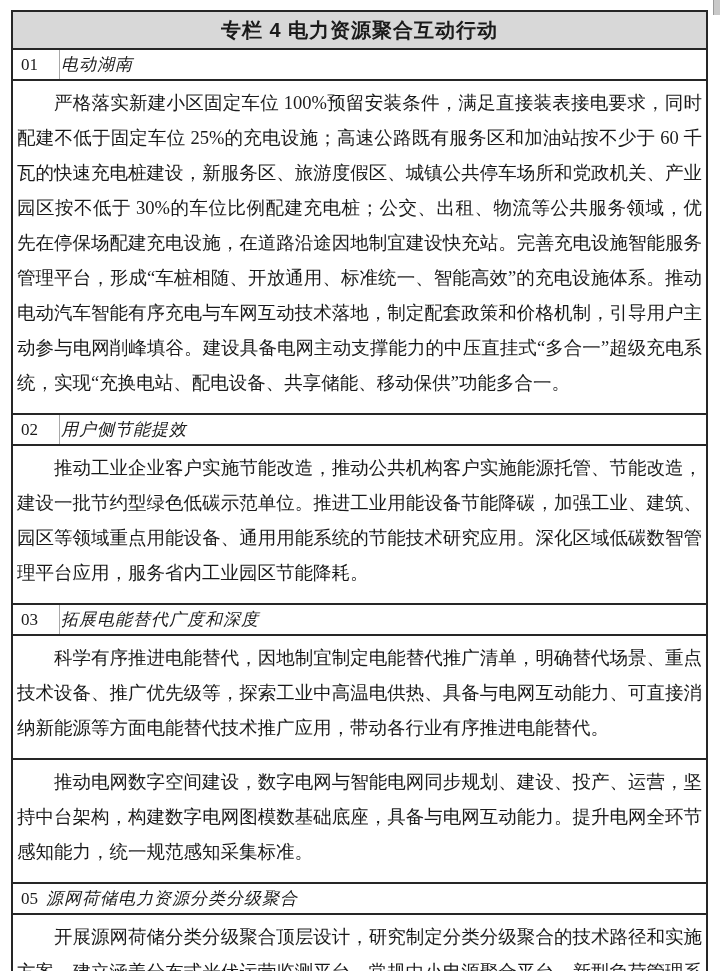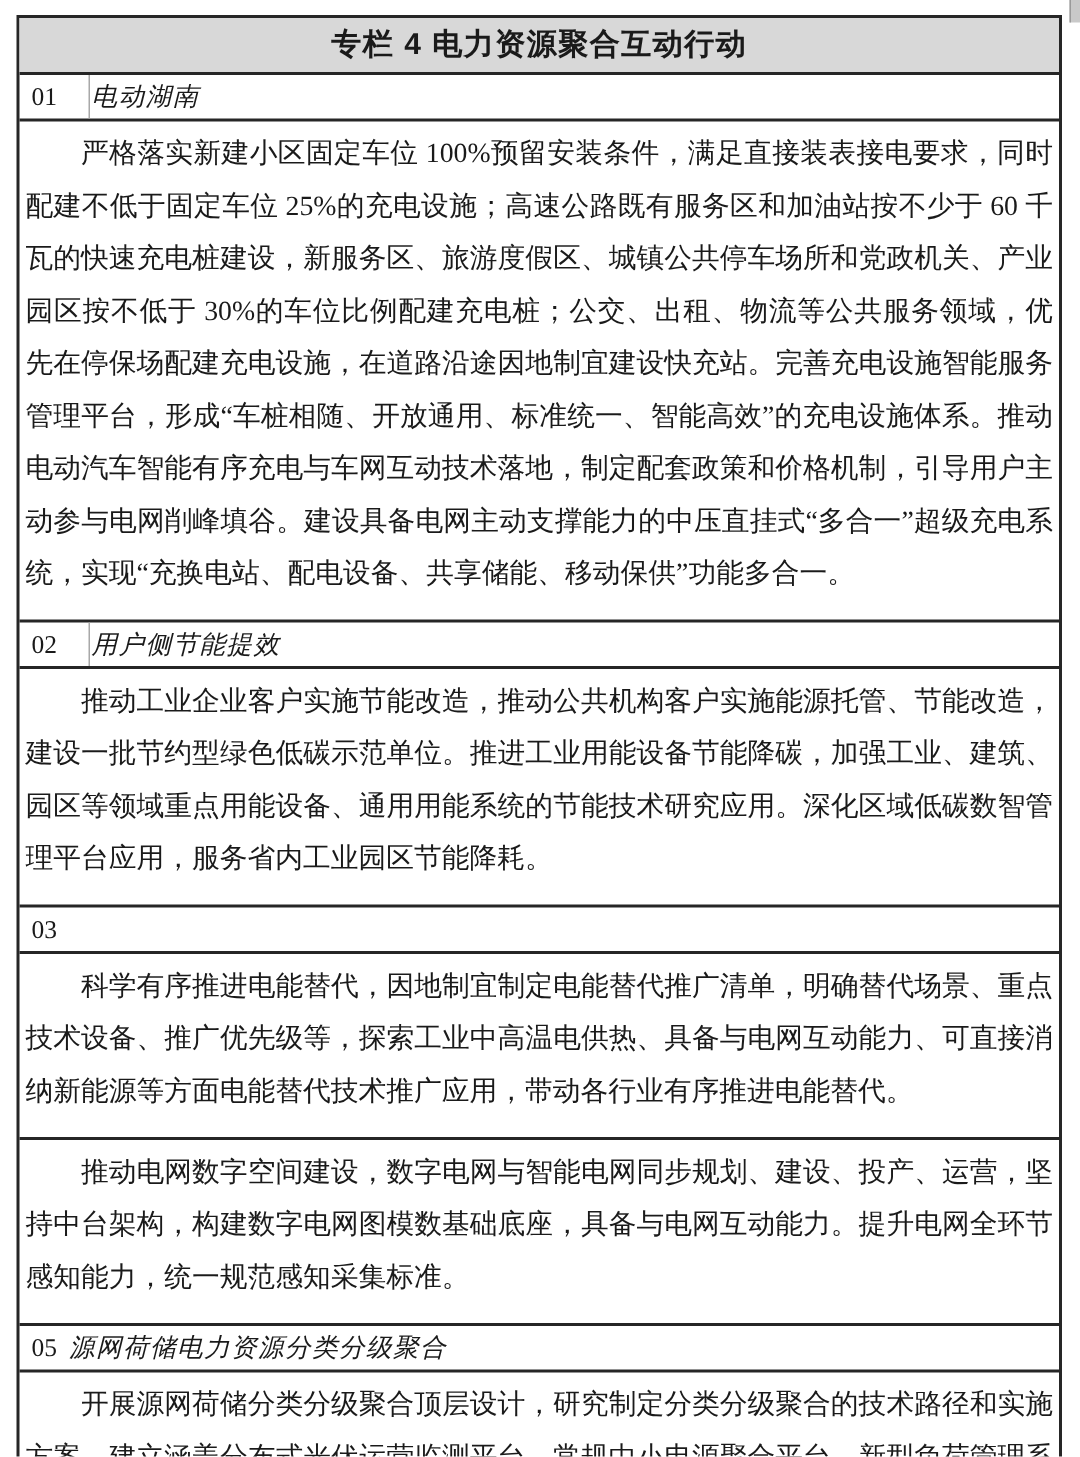--- a/index.html
+++ b/index.html
@@ -118,20 +118,21 @@
     <div class="sec-head">
       <span class="num">02</span>
       <span class="heading with-divider">用户侧节能提效</span>
     </div>
     <div class="sec-body">
       <p>推动工业企业客户实施节能改造，推动公共机构客户实施能源托管、节能改造，建设一批节约型绿色低碳示范单位。推进工业用能设备节能降碳，加强工业、建筑、园区等领域重点用能设备、通用用能系统的节能技术研究应用。深化区域低碳数智管理平台应用，服务省内工业园区节能降耗。</p>
     </div>
 
     <div class="sec-head">
       <span class="num">03</span>
+      <span class="heading with-divider">拓展电能替代广度和深度</span>
     </div>
     <div class="sec-body">
       <p>科学有序推进电能替代，因地制宜制定电能替代推广清单，明确替代场景、重点技术设备、推广优先级等，探索工业中高温电供热、具备与电网互动能力、可直接消纳新能源等方面电能替代技术推广应用，带动各行业有序推进电能替代。</p>
     </div>
 
     <div class="sec-body">
       <p>推动电网数字空间建设，数字电网与智能电网同步规划、建设、投产、运营，坚持中台架构，构建数字电网图模数基础底座，具备与电网互动能力。提升电网全环节感知能力，统一规范感知采集标准。</p>
     </div>
 
     <div class="sec-head">

